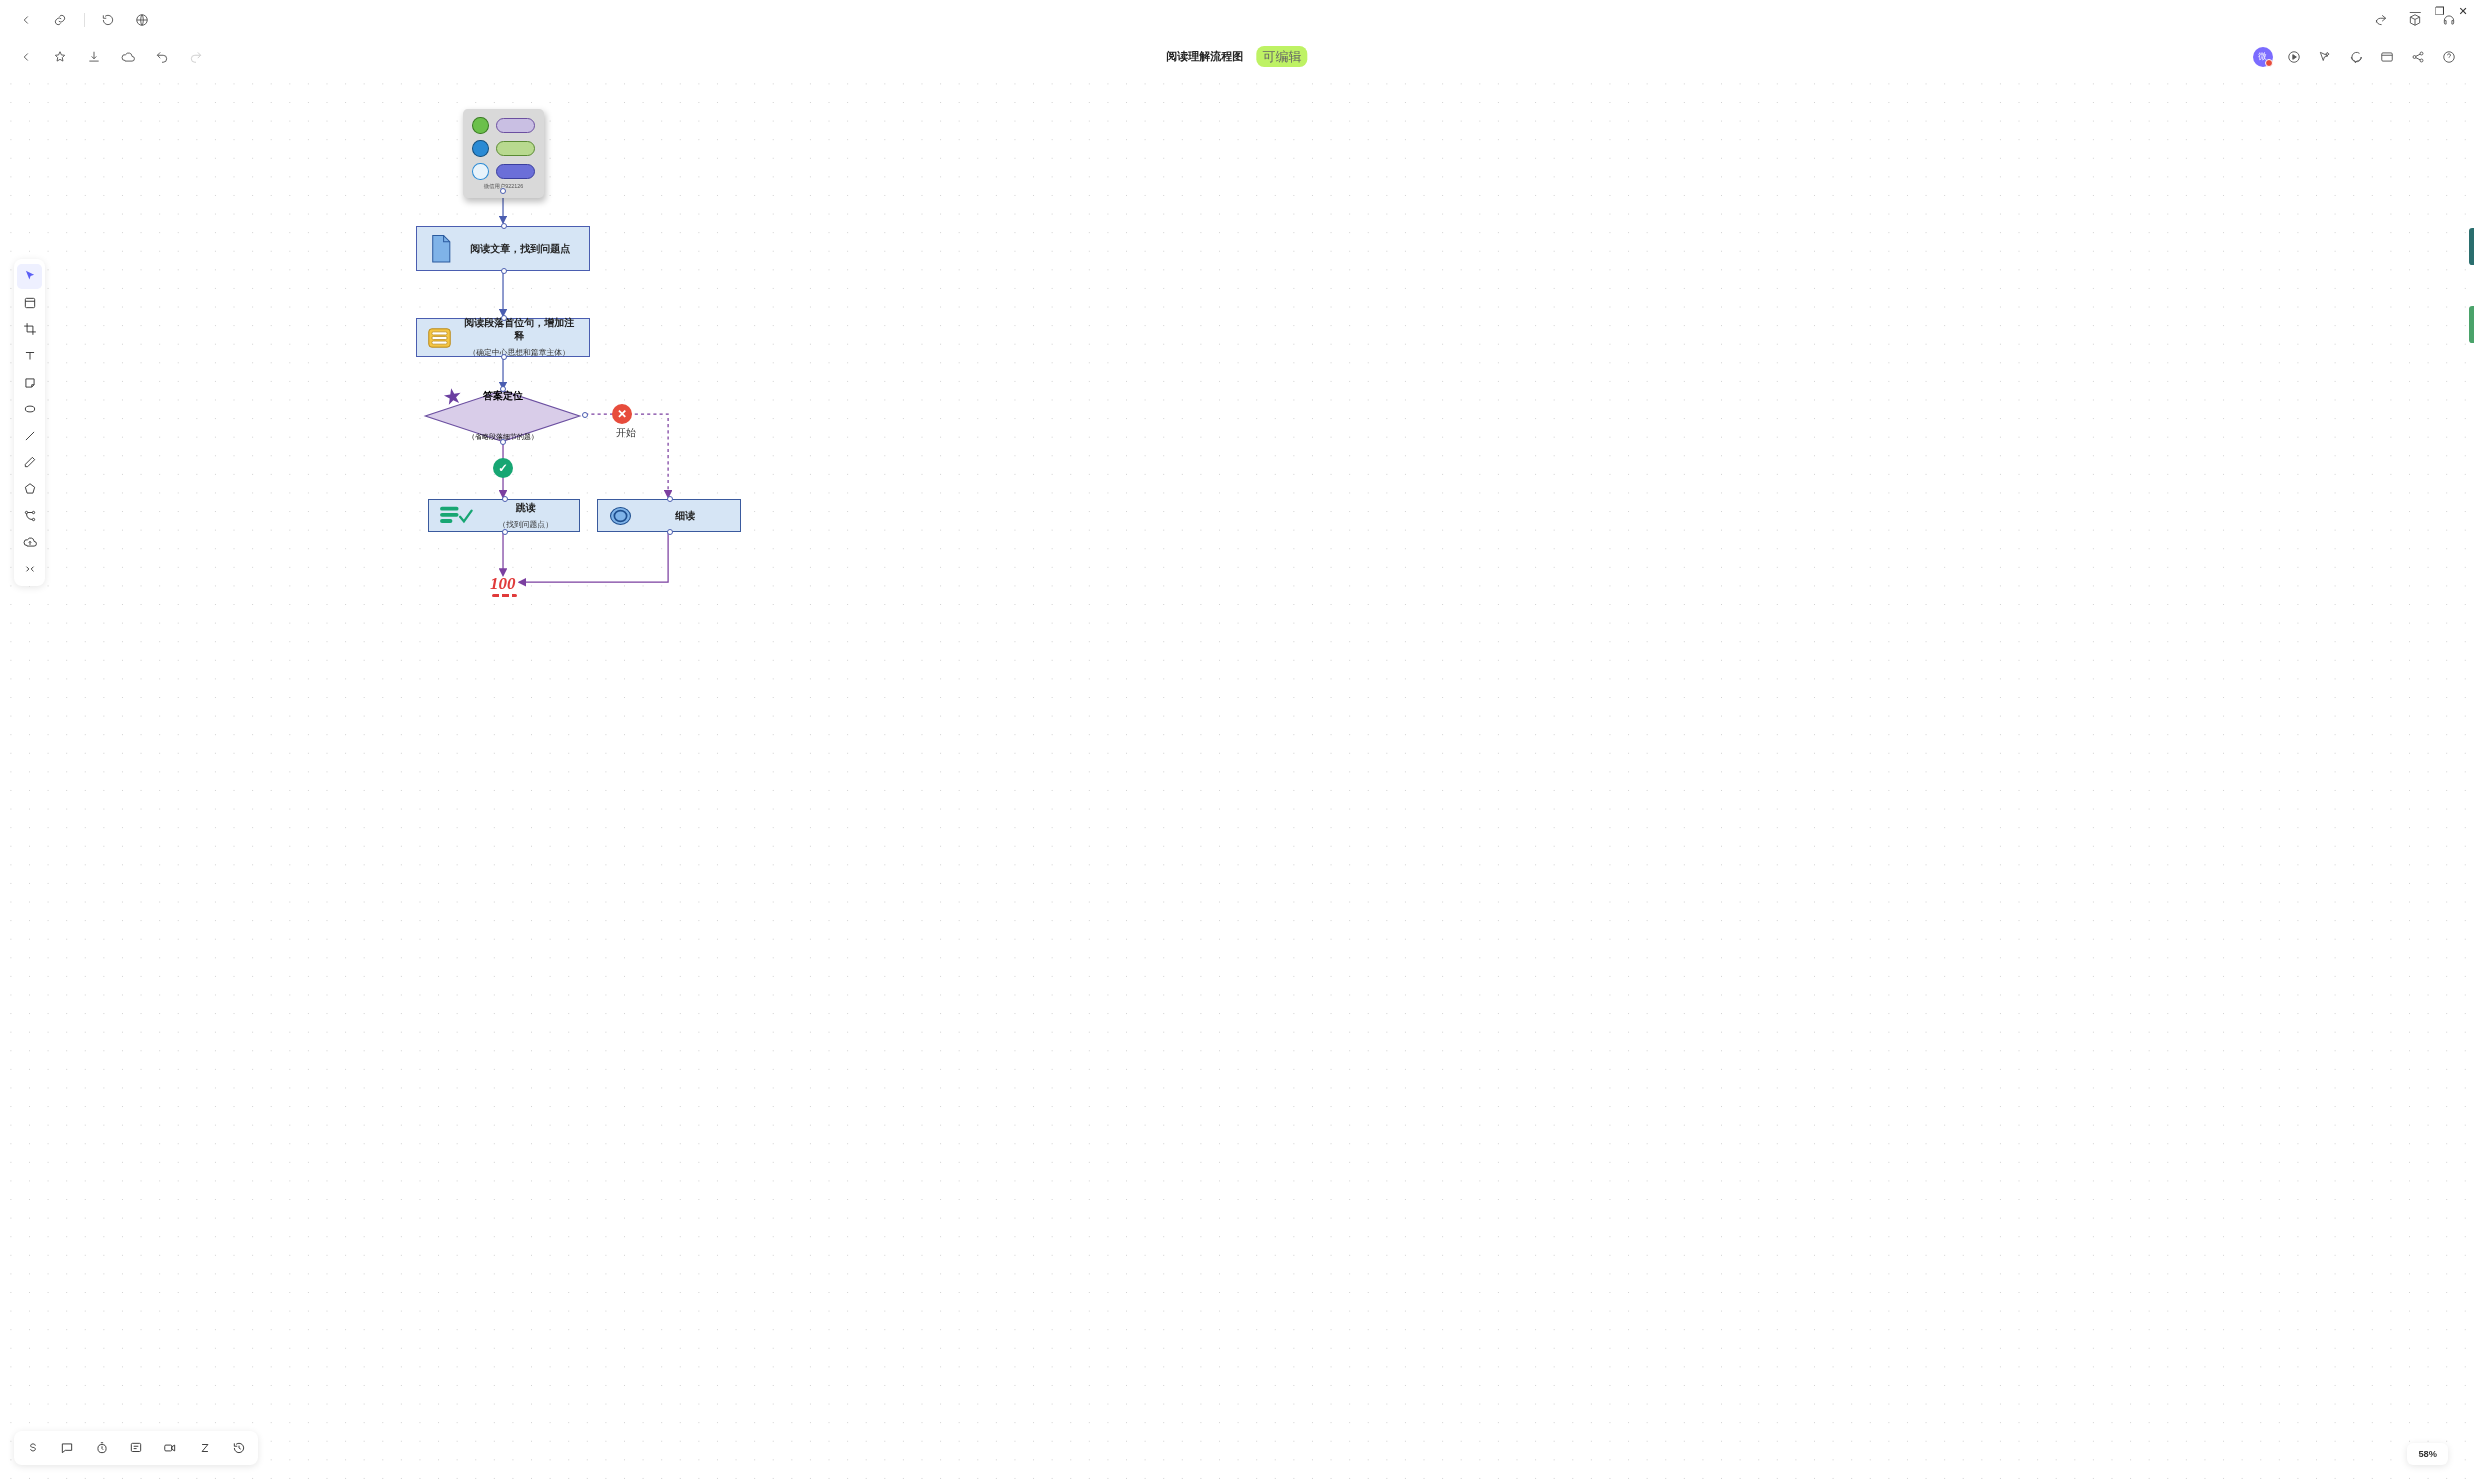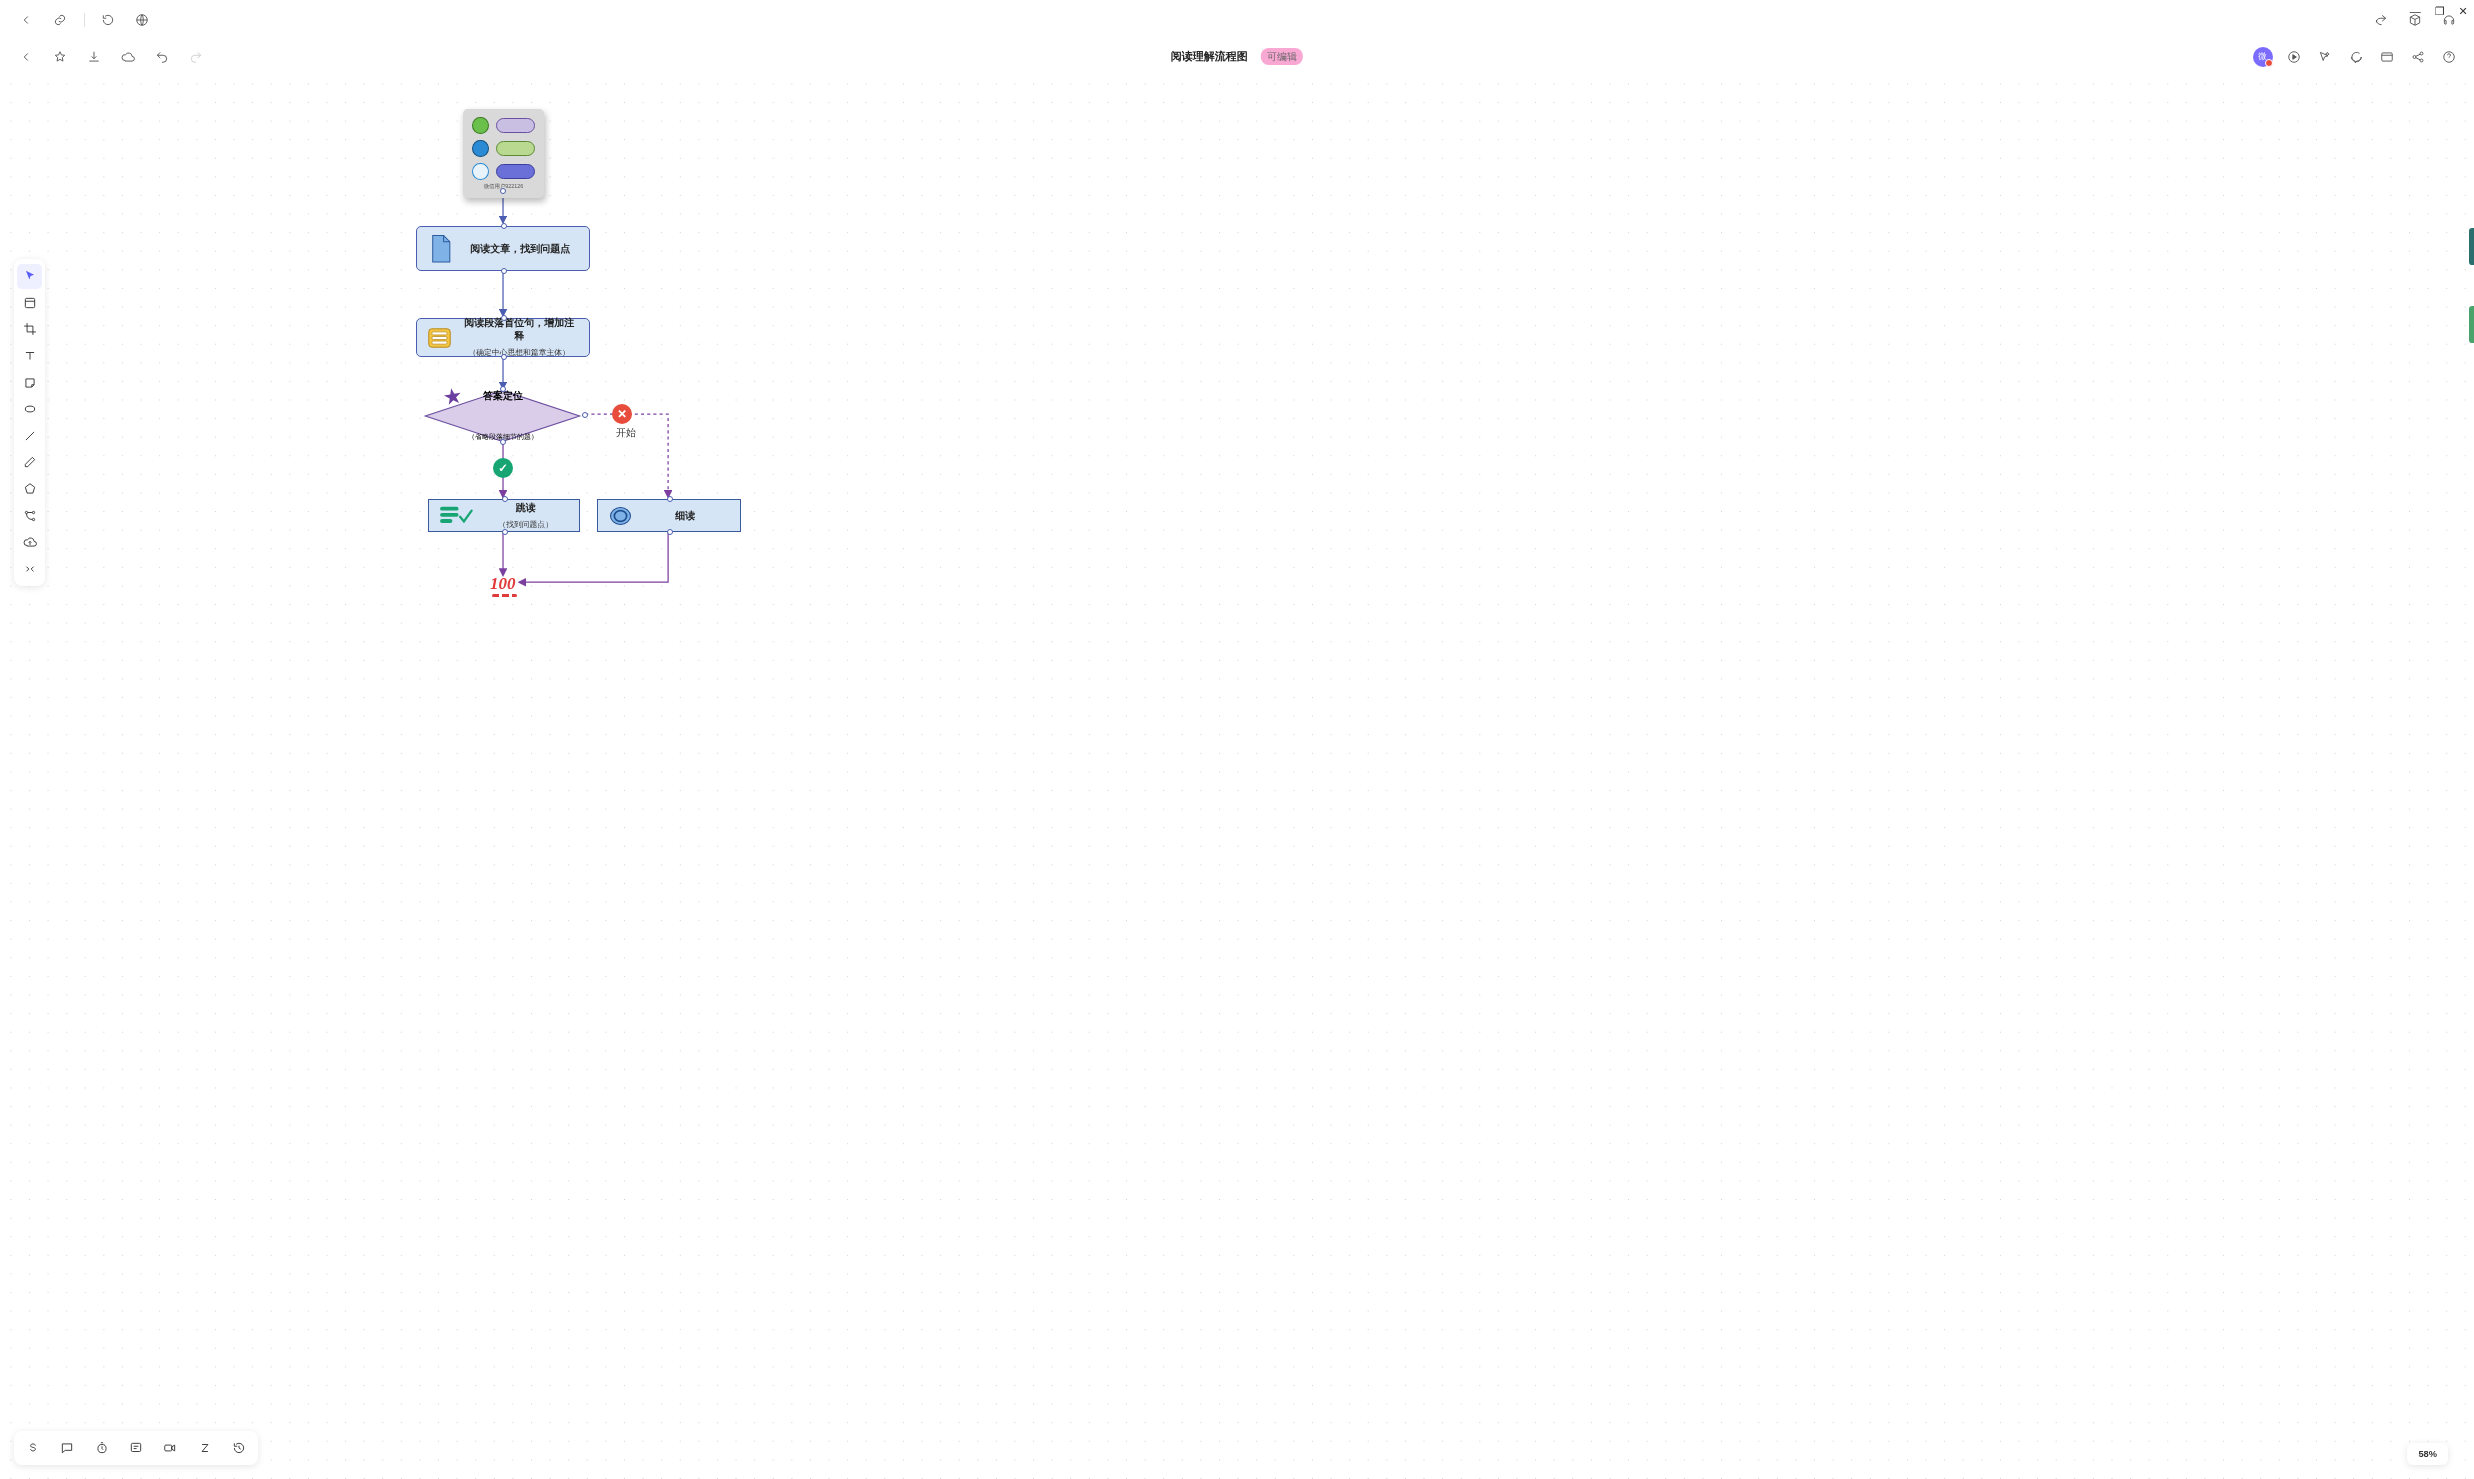--- a/index.html
+++ b/index.html
@@ -11,41 +11,41 @@
 .topstrip{position:absolute;top:0;left:0;right:0;height:40px;display:flex;align-items:center;padding:0 15.5px;gap:14px}
 .topstrip .sep{width:0.8px;height:14px;background:#e0e0e0}
 .iconbtn{width:20px;height:20px;display:flex;align-items:center;justify-content:center;color:#555;cursor:pointer}
 .iconbtn svg{width:14px;height:14px;stroke:currentColor;fill:none;stroke-width:1.6}
 
 .toolbar2{position:absolute;top:40px;left:0;right:0;height:33px;display:flex;align-items:center;padding:0 15.5px}
 .toolbar2 .left{display:flex;gap:14px;align-items:center}
 .toolbar2 .center{position:absolute;left:50%;transform:translateX(-50%);display:flex;align-items:center;gap:13px}
 .toolbar2 .right{margin-left:auto;display:flex;gap:11px;align-items:center}
 .doc-title{font-size:11px;font-weight:600;color:#222}
-.badge{font-size:10px;background:#f9a8d4;color:#666;padding:1.6px 6.2px;border-radius:7.8px}
+.badge{font-size:13px;background:#bef264;color:#666;padding:1.6px 6.2px;border-radius:7.8px}
 .avatar{width:20px;height:20px;border-radius:50%;background:#7b6cff;color:#fff;font-size:8.5px;display:flex;align-items:center;justify-content:center;position:relative}
 .avatar::after{content:"";position:absolute;bottom:-0.8px;right:-0.8px;width:6.2px;height:6.2px;background:#e74c3c;border-radius:50%;border:0.8px solid #fff}
 
 .canvas{position:absolute;top:73px;left:0;right:0;bottom:0;background-image:radial-gradient(circle,#d0d0d0 0.8px,transparent 0.8px);background-size:18.6px 18.6px;background-position:1.6px 1.6px}
 
 .leftbar{position:absolute;left:14px;top:186px;width:31px;background:#fff;border-radius:7.8px;box-shadow:0 1.6px 7.8px rgba(0,0,0,.1);display:flex;flex-direction:column;align-items:center;padding:4.7px 0;gap:1.6px}
 .leftbar .tool{width:25px;height:25px;display:flex;align-items:center;justify-content:center;border-radius:4.7px;cursor:pointer;color:#333}
 .leftbar .tool.active{background:#eef0ff;color:#5b5ff5}
 .leftbar .tool svg{width:14px;height:14px;stroke:currentColor;fill:none;stroke-width:1.6}
 
 .bottombar{position:absolute;left:14px;bottom:14px;height:34px;background:#fff;border-radius:7.8px;box-shadow:0 1.6px 7.8px rgba(0,0,0,.1);display:flex;align-items:center;padding:0 7.8px;gap:12.4px}
 .bottombar .tool{width:22px;height:22px;display:flex;align-items:center;justify-content:center;cursor:pointer;color:#333}
 .bottombar .tool svg{width:14px;height:14px;stroke:currentColor;fill:none;stroke-width:1.6}
 
 .zoom{position:absolute;right:26px;bottom:14px;background:#fff;border-radius:6.2px;box-shadow:0 1.6px 7.8px rgba(0,0,0,.1);padding:6.2px 11px;font-size:9.3px;font-weight:600;color:#333}
 
 .rtab{position:absolute;right:0;width:4.7px;height:37px;border-radius:3.1px 0 0 3.1px}
 
 .diagram{position:absolute;inset:0}
-.node{position:absolute;border:1.2px solid #4a5db0;border-radius:5px;background:#d6e5f5;display:flex;align-items:center;gap:9.3px;padding:0 11px}
+.node{position:absolute;border:1.2px solid #4a5db0;border-radius:0;background:#d6e5f5;display:flex;align-items:center;gap:9.3px;padding:0 11px}
 .node .ntext{flex:1;text-align:center;font-size:10px;font-weight:600;color:#222;line-height:1.3}
 .node .sub{display:block;font-size:7.8px;font-weight:400;color:#333;margin-top:6px}
 .port{position:absolute;width:6.2px;height:6.2px;border:1.2px solid #4a5db0;background:#fff;border-radius:50%}
 
 .legend{position:absolute;background:#d9d9d9;border-radius:4.7px;box-shadow:1.6px 3.1px 6.2px rgba(0,0,0,.25);padding:7.8px 9.3px;display:flex;flex-direction:column;gap:6.2px}
 .legend .row{display:flex;align-items:center;gap:7.8px}
 .swatch{width:17px;height:17px;border-radius:50%;border:1.2px solid #333}
 .pill{width:40px;height:15.5px;border-radius:7.8px;border:1.2px solid #333}
 .legend .cap{font-size:5.4px;color:#555;text-align:center;margin-top:-3.1px}
 

